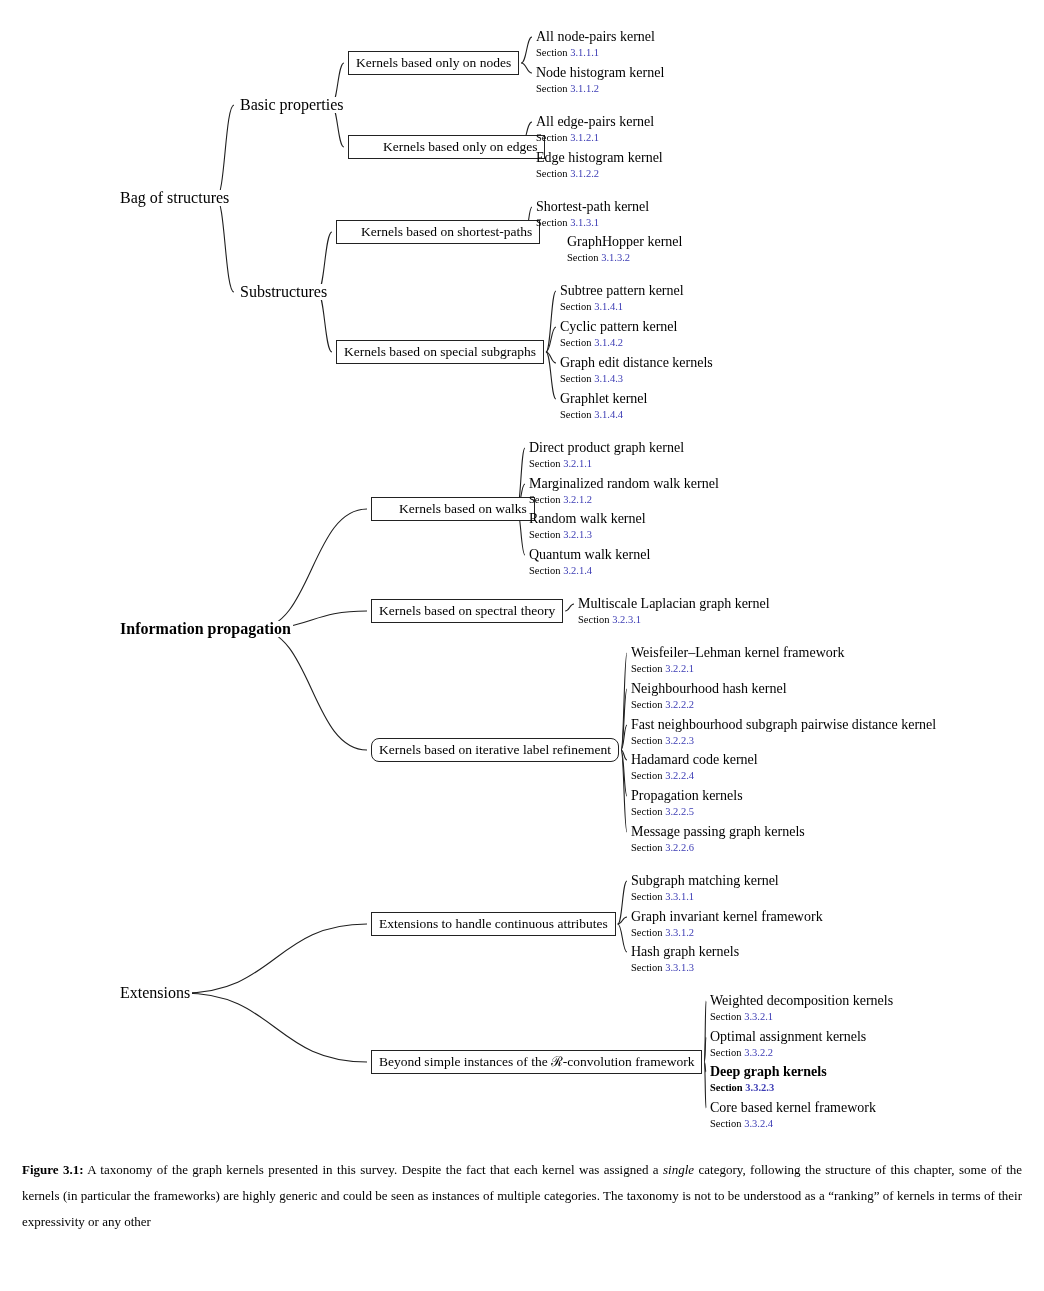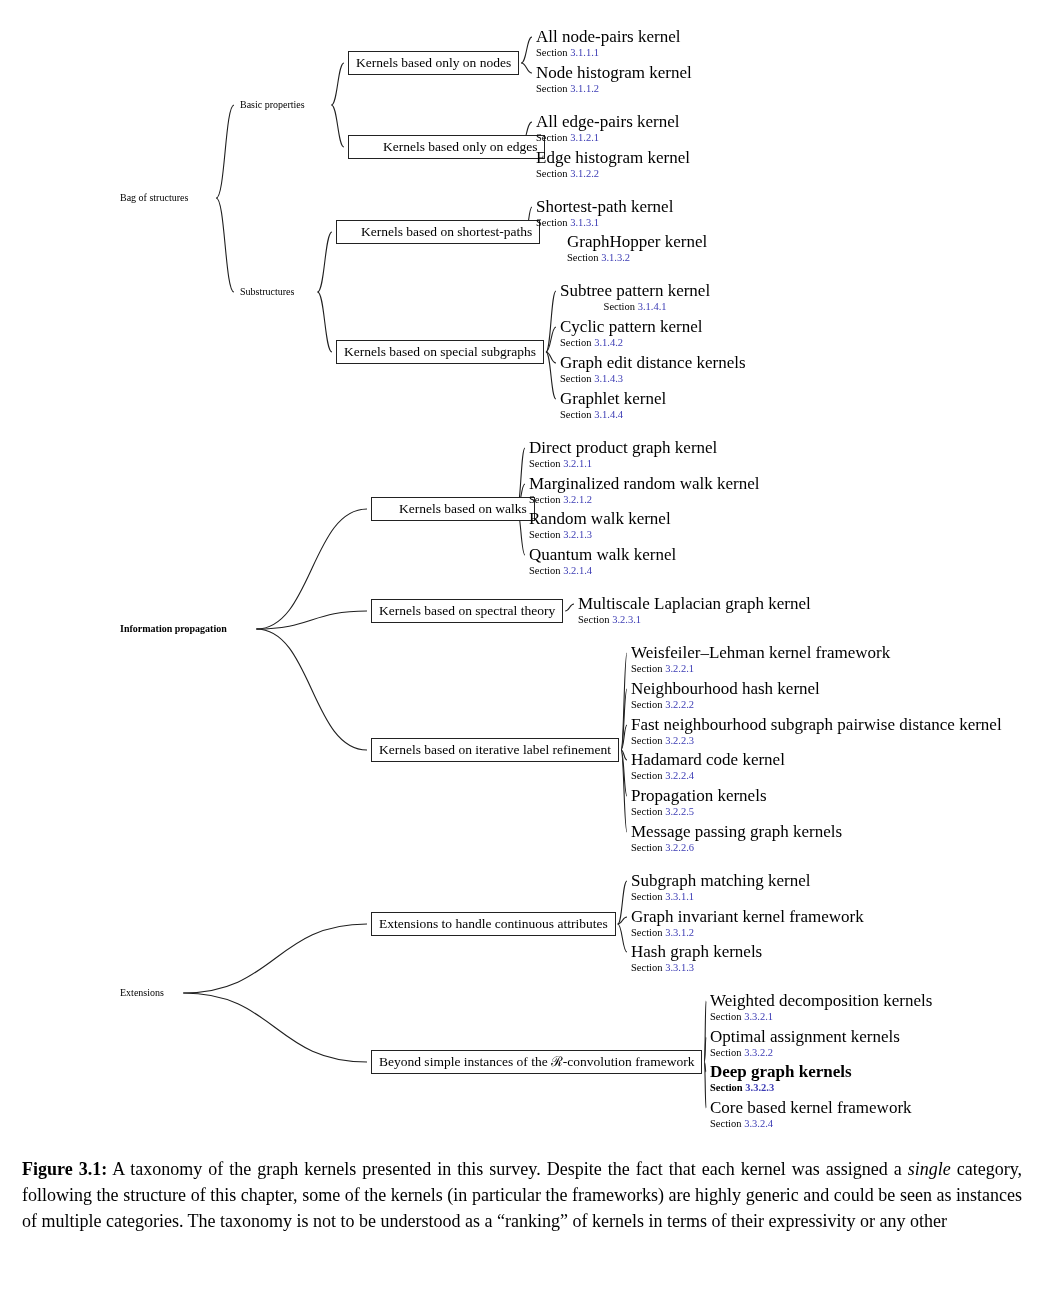--- a/index.html
+++ b/index.html
@@ -8,36 +8,36 @@
     width:1044px;height:1291px;
     background:#ffffff;
     font-family:"Liberation Serif","DejaVu Serif",serif;
     color:#000;
     overflow:hidden;
   }
   #edges{position:absolute;left:0;top:0;width:1044px;height:1291px;z-index:0;}
   #edges path{fill:none;stroke:#1f1f1f;stroke-width:1.1;}
   .node{position:absolute;z-index:1;white-space:nowrap;}
   .node.label{
-    font-size:10px;line-height:16px;
+    font-size:16px;line-height:16px;
     transform:translateY(-50%);
     background:#fff;padding:0 2px;
   }
   .node.box{
     font-size:13.5px;line-height:16px;
     transform:translateY(-50%);
     border:1px solid #222;background:#fff;
     padding:3px 7px;
   }
-  .leaf-title{font-size:17px;line-height:18px;}
+  .leaf-title{font-size:14px;line-height:18px;}
   .leaf-section{font-size:10.5px;line-height:14px;color:#000;}
   .section-link{color:#3c3cb4;text-decoration:none;cursor:pointer;}
   #caption{
     position:absolute;left:22px;top:1157px;width:1000px;
-    font-size:18px;line-height:25.8px;
+    font-size:13px;line-height:25.8px;
     text-align:justify;z-index:1;
   }
   #caption .cap-bold{font-weight:bold;}
   #caption .cap-italic{font-style:italic;}
   #watermark{
     position:absolute;left:778px;top:1226px;width:266px;height:56px;
     z-index:2;pointer-events:none;
     font-family:"DejaVu Sans","Liberation Sans",sans-serif;
   }
   .wm-line{
@@ -100,21 +100,21 @@
       <div class="node label" style="left: 118px; top: 629px; font-weight: bold;">Information propagation</div>
       <div class="node label" style="left: 118px; top: 993px;">Extensions</div>
       <div class="node label" style="left: 238px; top: 105px;">Basic properties</div>
       <div class="node label" style="left: 238px; top: 292px;">Substructures</div>
       <div class="node box" style="left: 348px; top: 63px;">Kernels based only on nodes</div>
       <div class="node box" style="left: 348px; top: 147px; padding-left: 34px;">Kernels based only on edges</div>
       <div class="node box" style="left: 336px; top: 232px; padding-left: 24px;">Kernels based on shortest-paths</div>
       <div class="node box" style="left: 336px; top: 352px;">Kernels based on special subgraphs</div>
       <div class="node box" style="left: 371px; top: 509px; padding-left: 27px;">Kernels based on walks</div>
       <div class="node box" style="left: 371px; top: 611px;">Kernels based on spectral theory</div>
-      <div class="node box" style="left: 371px; top: 750px;">Kernels based on iterative label refinement</div>
+      <div class="node box" style="left: 371px; top: 750px; border-radius: 8px;">Kernels based on iterative label refinement</div>
       <div class="node box" style="left: 371px; top: 924px;">Extensions to handle continuous attributes</div>
       <div class="node box" style="left: 371px; top: 1062px;">Beyond simple instances of the ℛ-convolution framework</div>
       <div class="node leaf" style="left: 536px; top: 28px;">
         <div class="leaf-title">All node-pairs kernel</div>
         <div class="leaf-section"><span>Section </span><a class="section-link">3.1.1.1</a></div>
       </div>
       <div class="node leaf" style="left: 536px; top: 64px;">
         <div class="leaf-title">Node histogram kernel</div>
         <div class="leaf-section"><span>Section </span><a class="section-link">3.1.1.2</a></div>
       </div>
@@ -127,21 +127,21 @@
         <div class="leaf-section"><span>Section </span><a class="section-link">3.1.2.2</a></div>
       </div>
       <div class="node leaf" style="left: 536px; top: 198px;">
         <div class="leaf-title">Shortest-path kernel</div>
         <div class="leaf-section"><span>Section </span><a class="section-link">3.1.3.1</a></div>
       </div>
       <div class="node leaf" style="left: 536px; top: 233px; margin-left: 31px;">
         <div class="leaf-title">GraphHopper kernel</div>
         <div class="leaf-section"><span>Section </span><a class="section-link">3.1.3.2</a></div>
       </div>
-      <div class="node leaf" style="left: 560px; top: 282px; text-align: center;">
+      <div class="node leaf" style="left: 560px; top: 282px;">
         <div class="leaf-title">Subtree pattern kernel</div>
         <div class="leaf-section"><span>Section </span><a class="section-link">3.1.4.1</a></div>
       </div>
       <div class="node leaf" style="left: 560px; top: 318px;">
         <div class="leaf-title">Cyclic pattern kernel</div>
         <div class="leaf-section"><span>Section </span><a class="section-link">3.1.4.2</a></div>
       </div>
       <div class="node leaf" style="left: 560px; top: 354px;">
         <div class="leaf-title">Graph edit distance kernels</div>
         <div class="leaf-section"><span>Section </span><a class="section-link">3.1.4.3</a></div>

